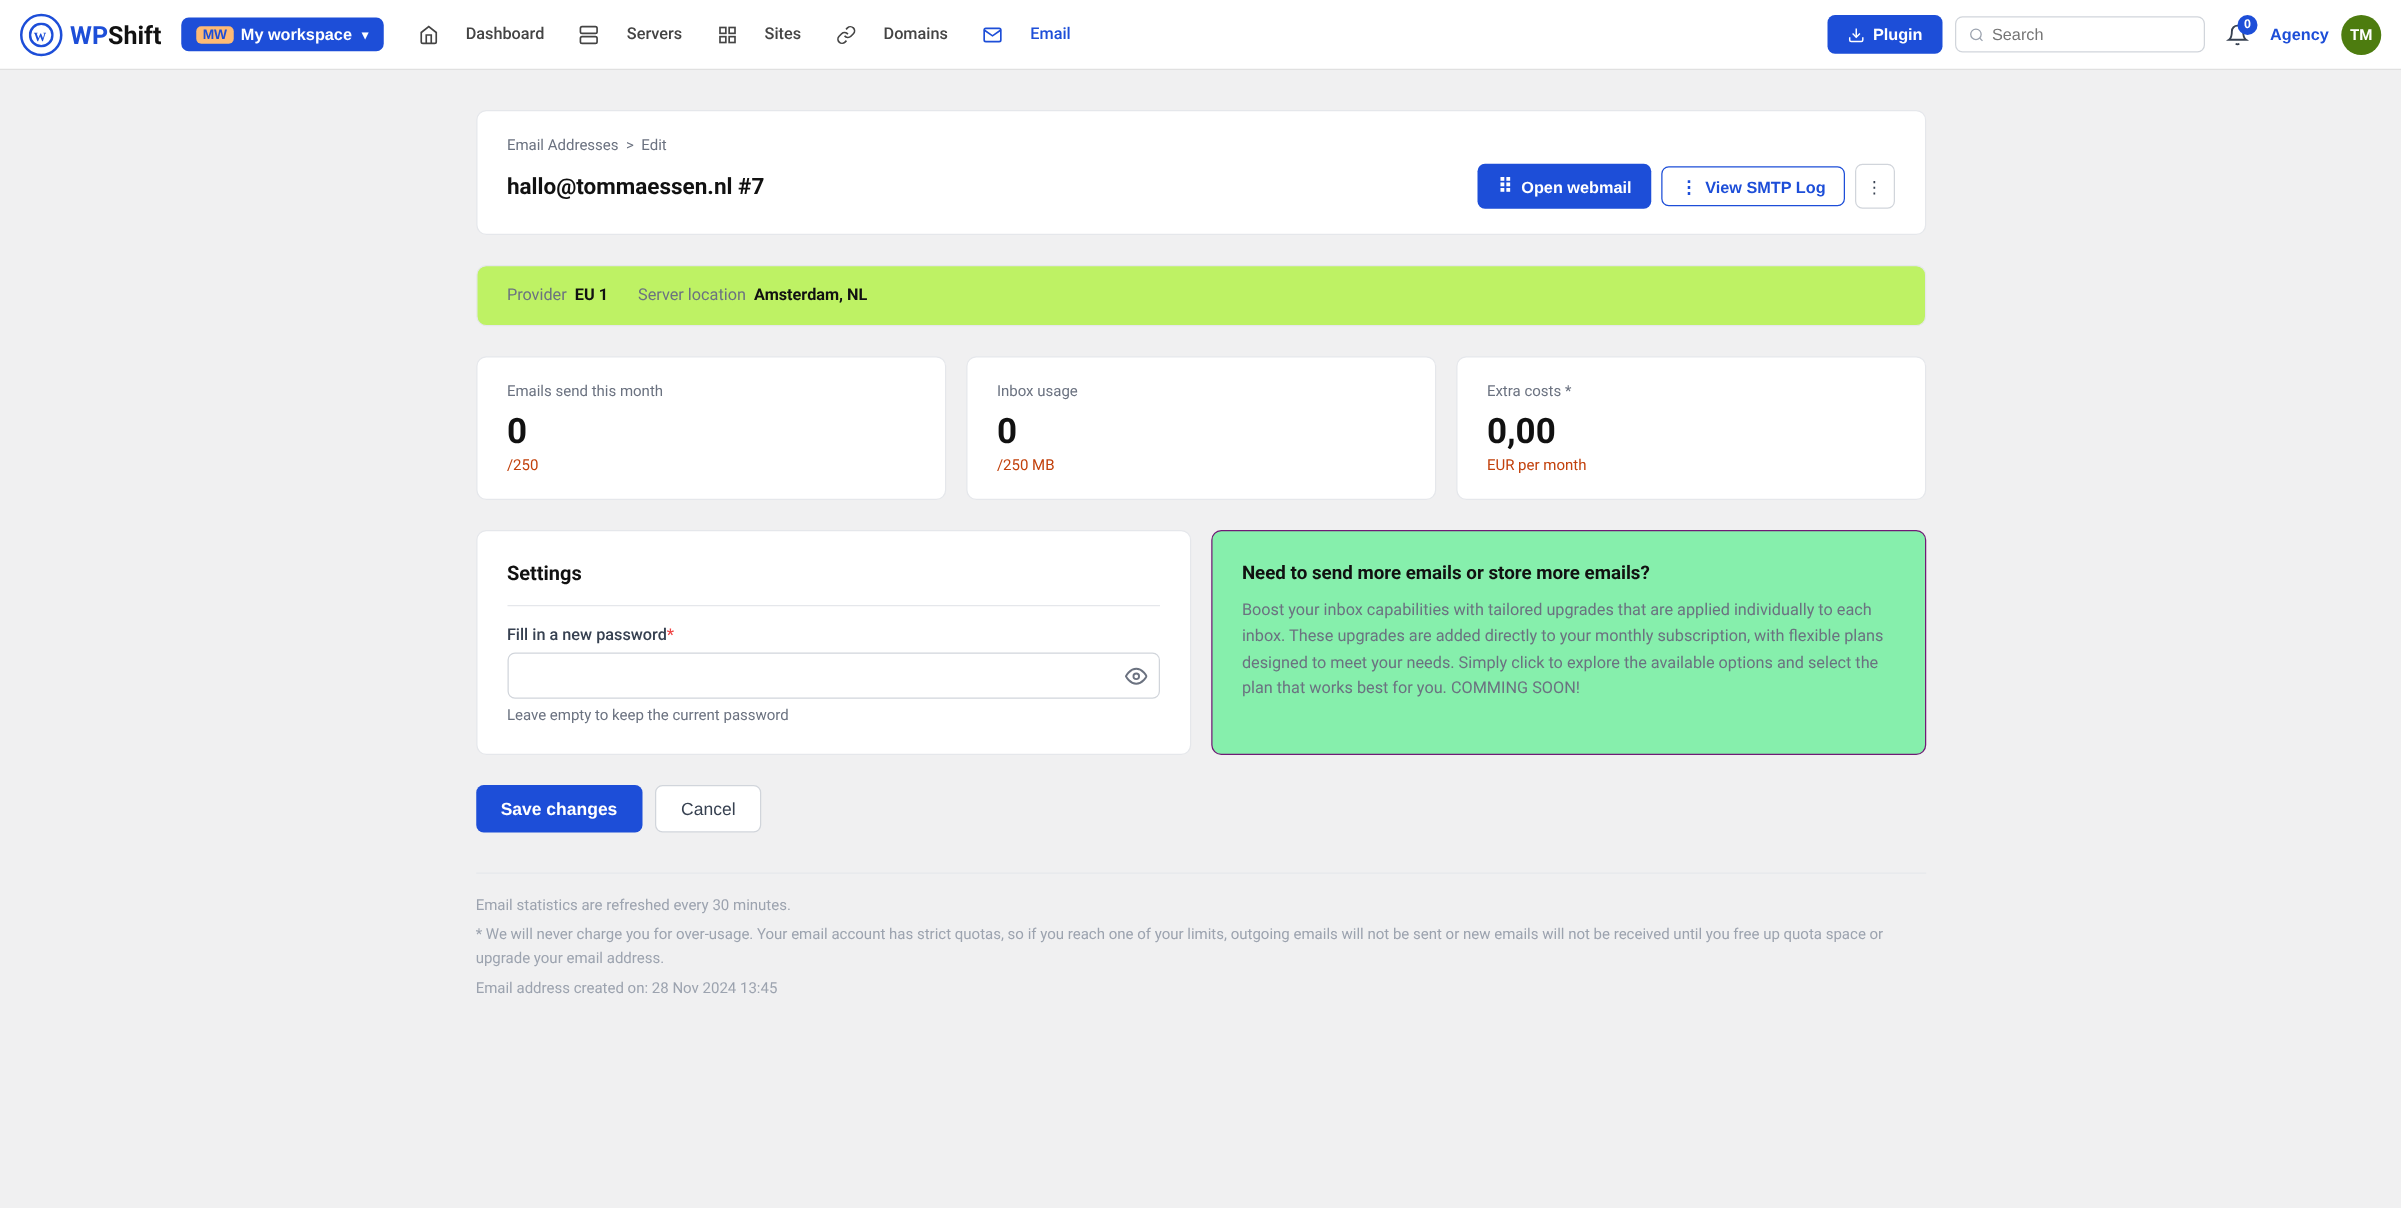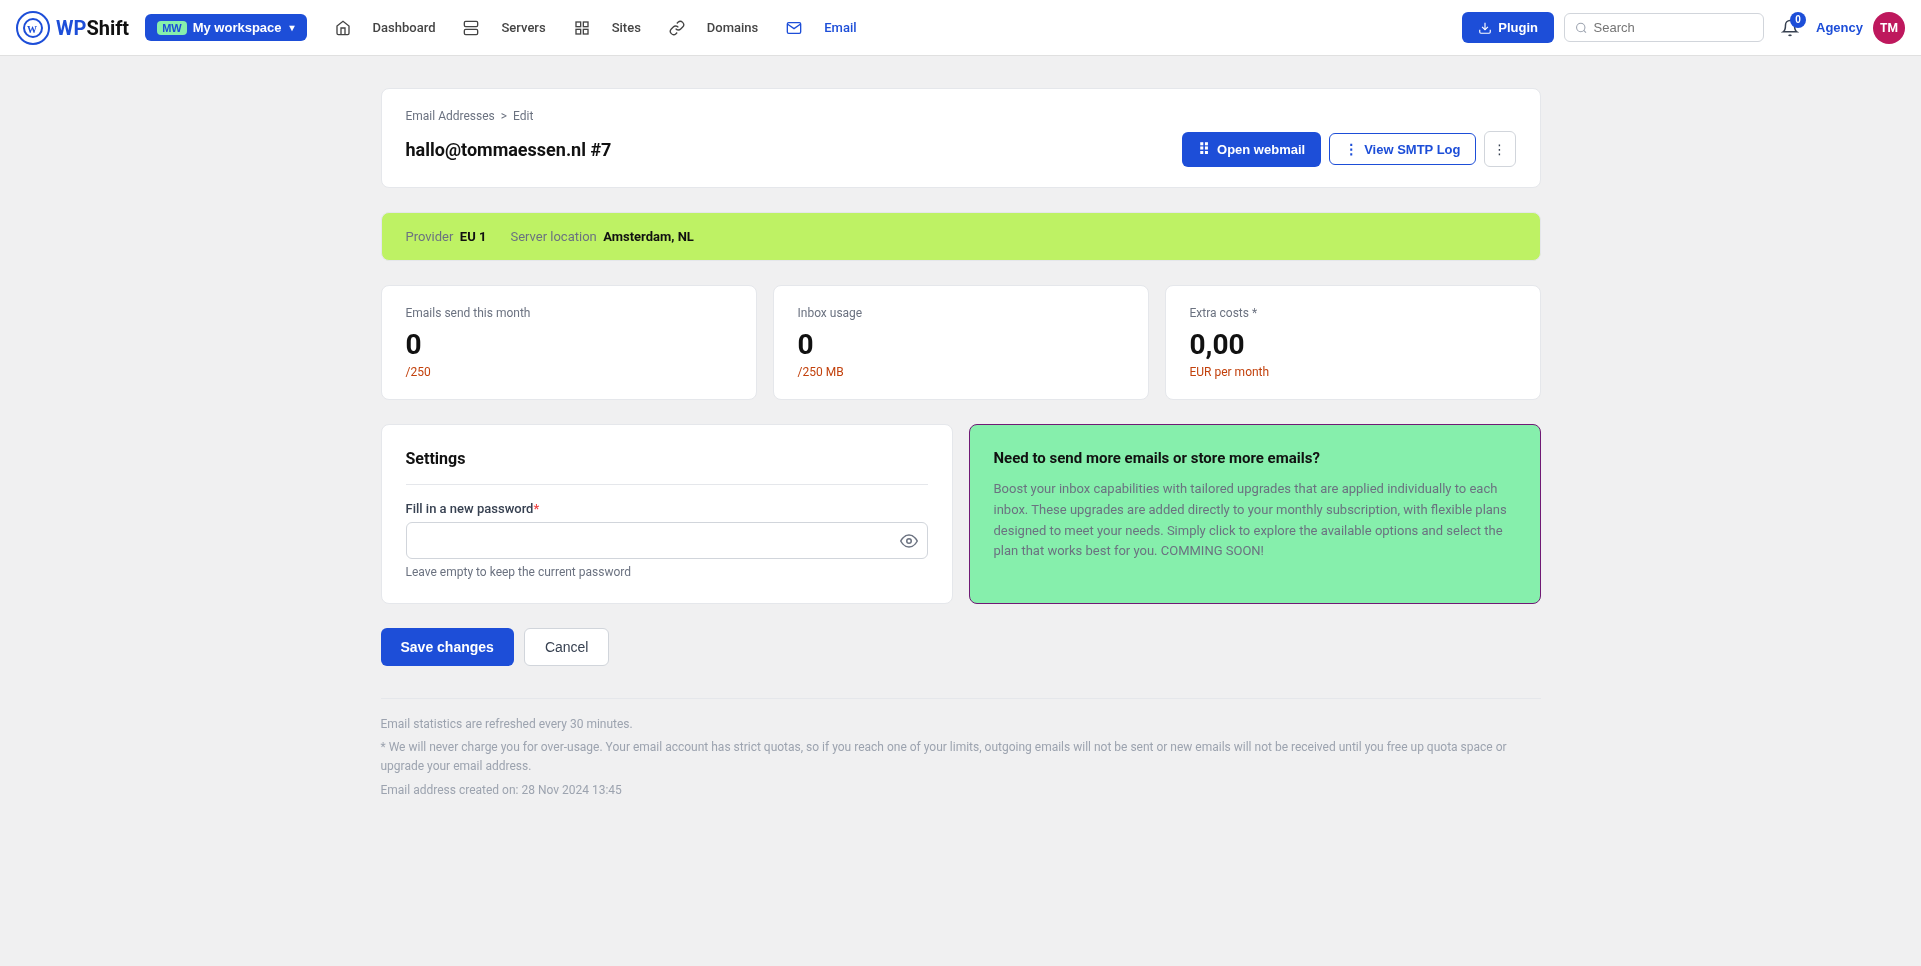--- a/index.html
+++ b/index.html
@@ -15,21 +15,21 @@
     .logo-wp svg { width: 20px; height: 20px; }
     .logo-text { font-size: 20px; font-weight: 700; }
     .logo-text .wp { color: #1d4ed8; }
     .logo-text .shift { color: #111; }
 
     .workspace-btn {
       display: flex; align-items: center; gap: 6px; background: #1d4ed8; color: #fff;
       border: none; border-radius: 6px; padding: 6px 12px; cursor: pointer; font-size: 13px; font-weight: 600;
     }
     .workspace-btn .mw-badge {
-      background: #86efac; color: #1d4ed8; border-radius: 4px; padding: 1px 5px; font-size: 11px; font-weight: 700;
+      background: #fdba74; color: #1d4ed8; border-radius: 4px; padding: 1px 5px; font-size: 11px; font-weight: 700;
     }
     .workspace-btn .chevron { margin-left: 2px; font-size: 10px; }
 
     .nav-links { display: flex; align-items: center; gap: 4px; margin-left: 8px; }
     .nav-link {
       display: flex; gap: 22px; padding: 6px 12px; border-radius: 6px;
       color: #444; text-decoration: none; font-size: 13px; font-weight: 500; cursor: pointer; border: none; background: none;
     }
     .nav-link.active { color: #1d4ed8; }
     .nav-link svg { width: 16px; height: 16px; }
@@ -49,21 +49,21 @@
       display: flex; align-items: center; justify-content: center; width: 32px; height: 32px;
     }
     .notif-badge {
       position: absolute; top: 0; right: 0; background: #1d4ed8; color: #fff;
       border-radius: 50%; width: 16px; height: 16px; font-size: 10px; display: flex; align-items: center; justify-content: center; font-weight: 700;
     }
     .agency-btn {
       background: none; border: none; cursor: pointer; color: #1d4ed8; font-size: 13px; font-weight: 600;
     }
     .avatar {
-      width: 32px; height: 32px; border-radius: 50%; background: #be185d; color: #fff;
+      width: 32px; height: 32px; border-radius: 50%; background: #4d7c0f; color: #fff;
       display: flex; align-items: center; justify-content: center; font-size: 12px; font-weight: 700;
     }
 
     
     .main { padding: 32px 120px; max-width: 1400px; margin: 0 auto; }
 
     
     .page-header {
       background: #fff; border: 1px solid #e5e7eb; border-radius: 8px; padding: 20px 24px; margin-bottom: 24px;
     }

